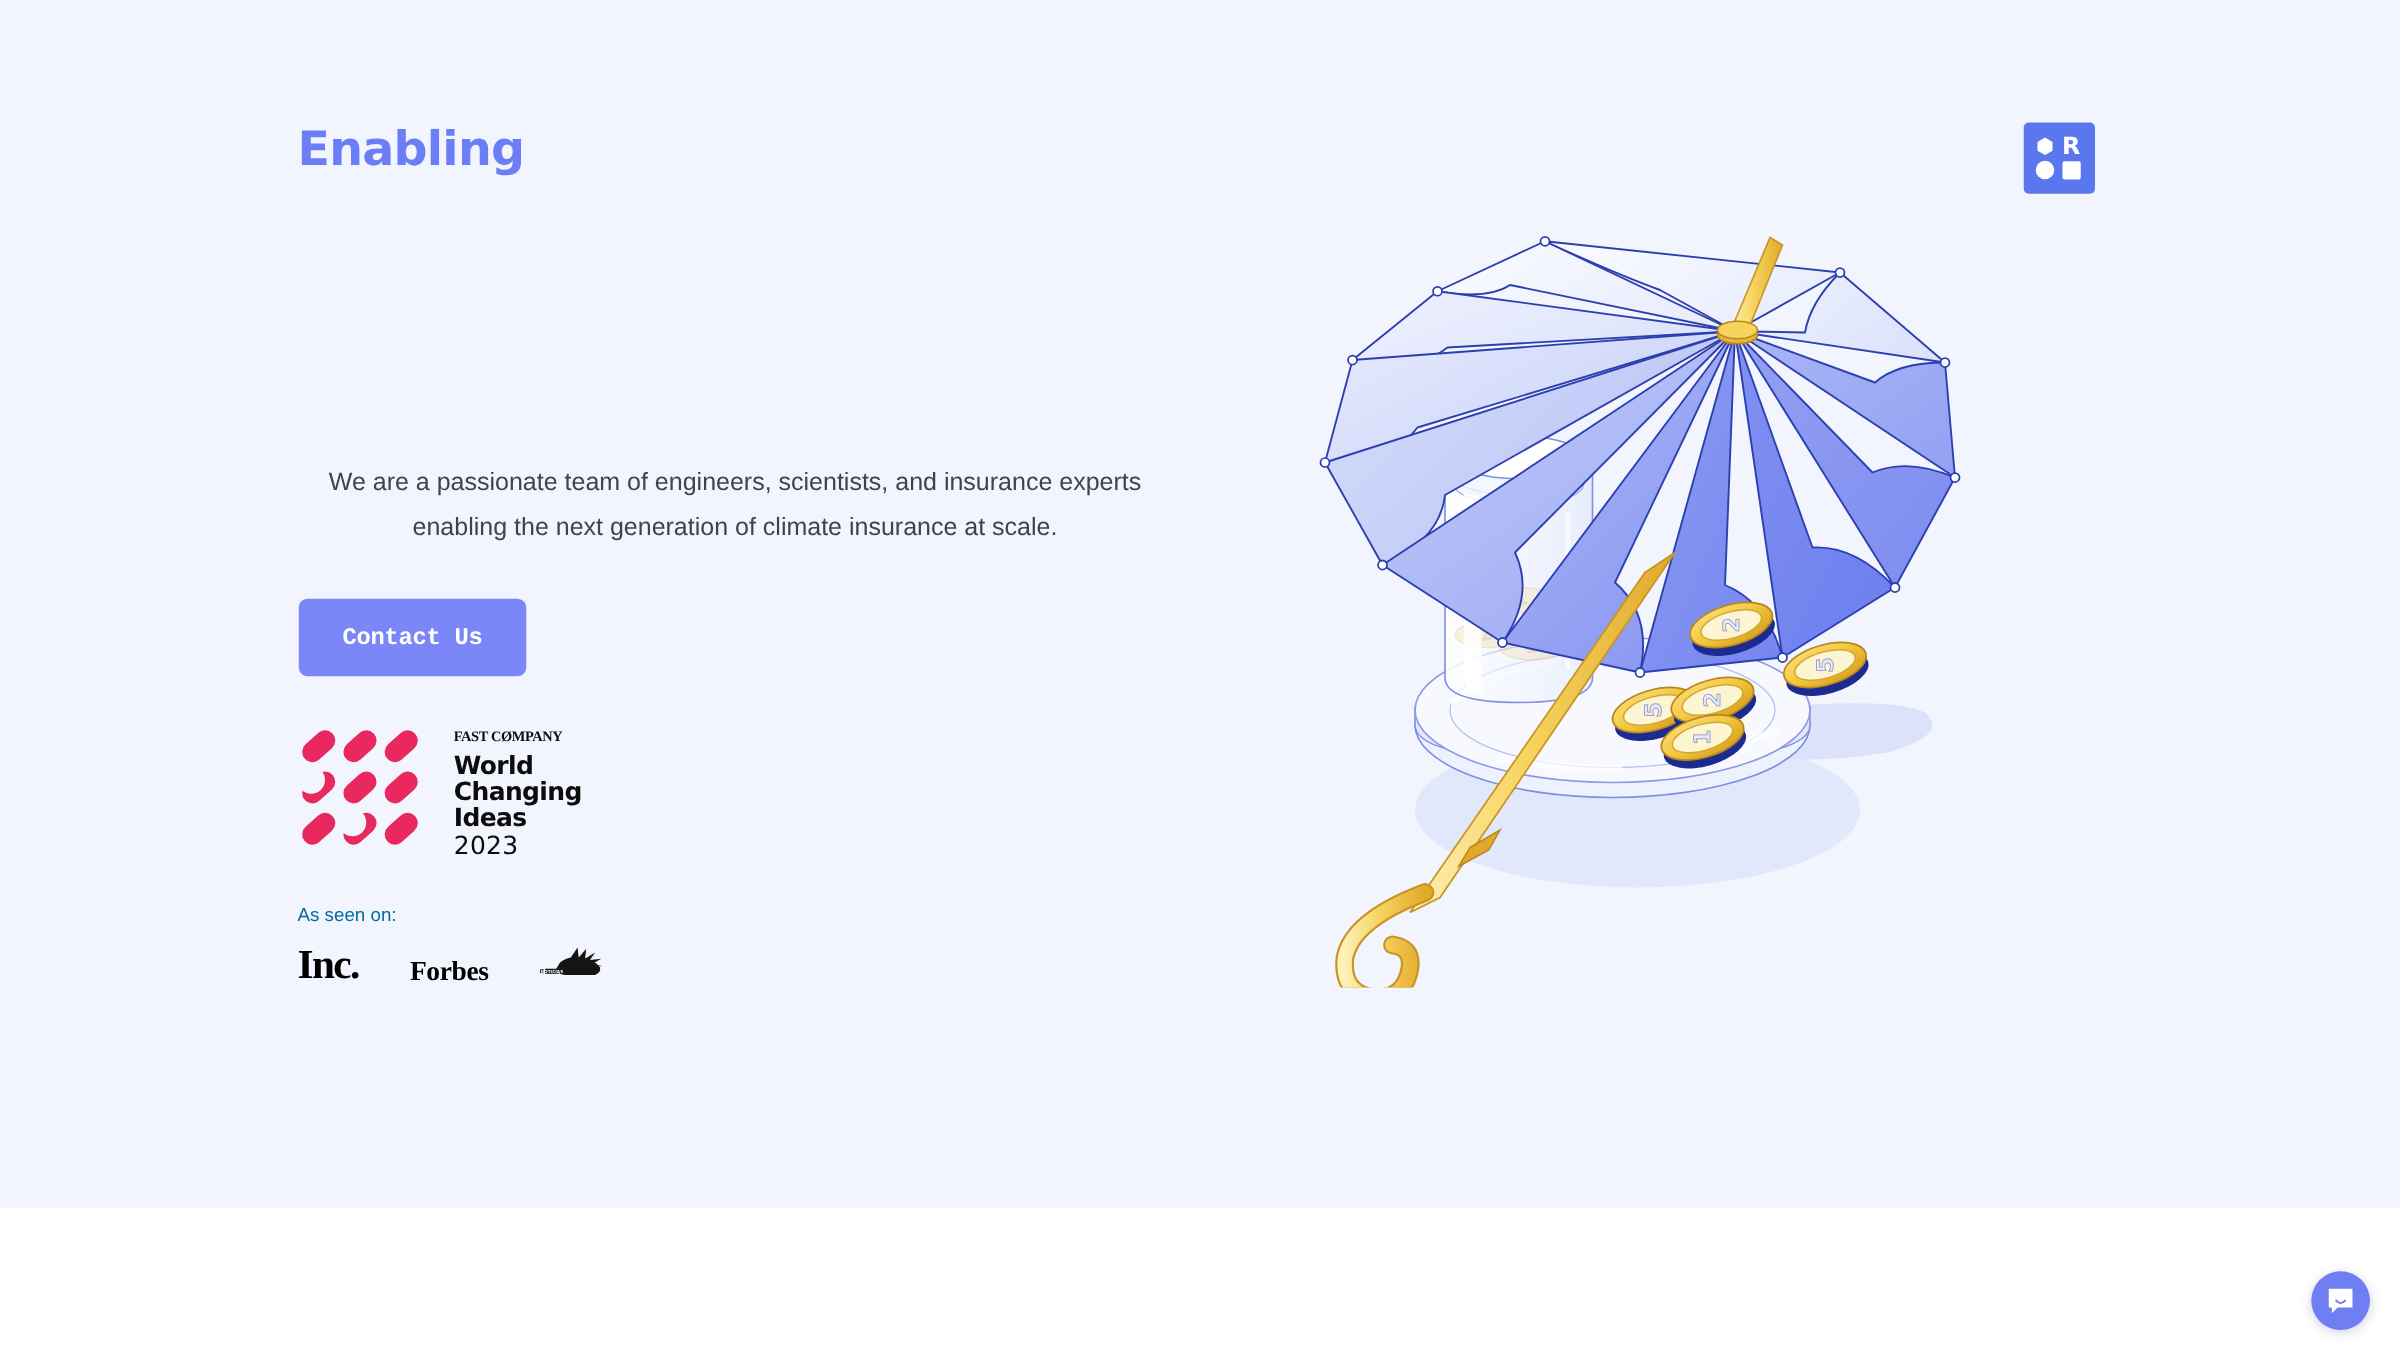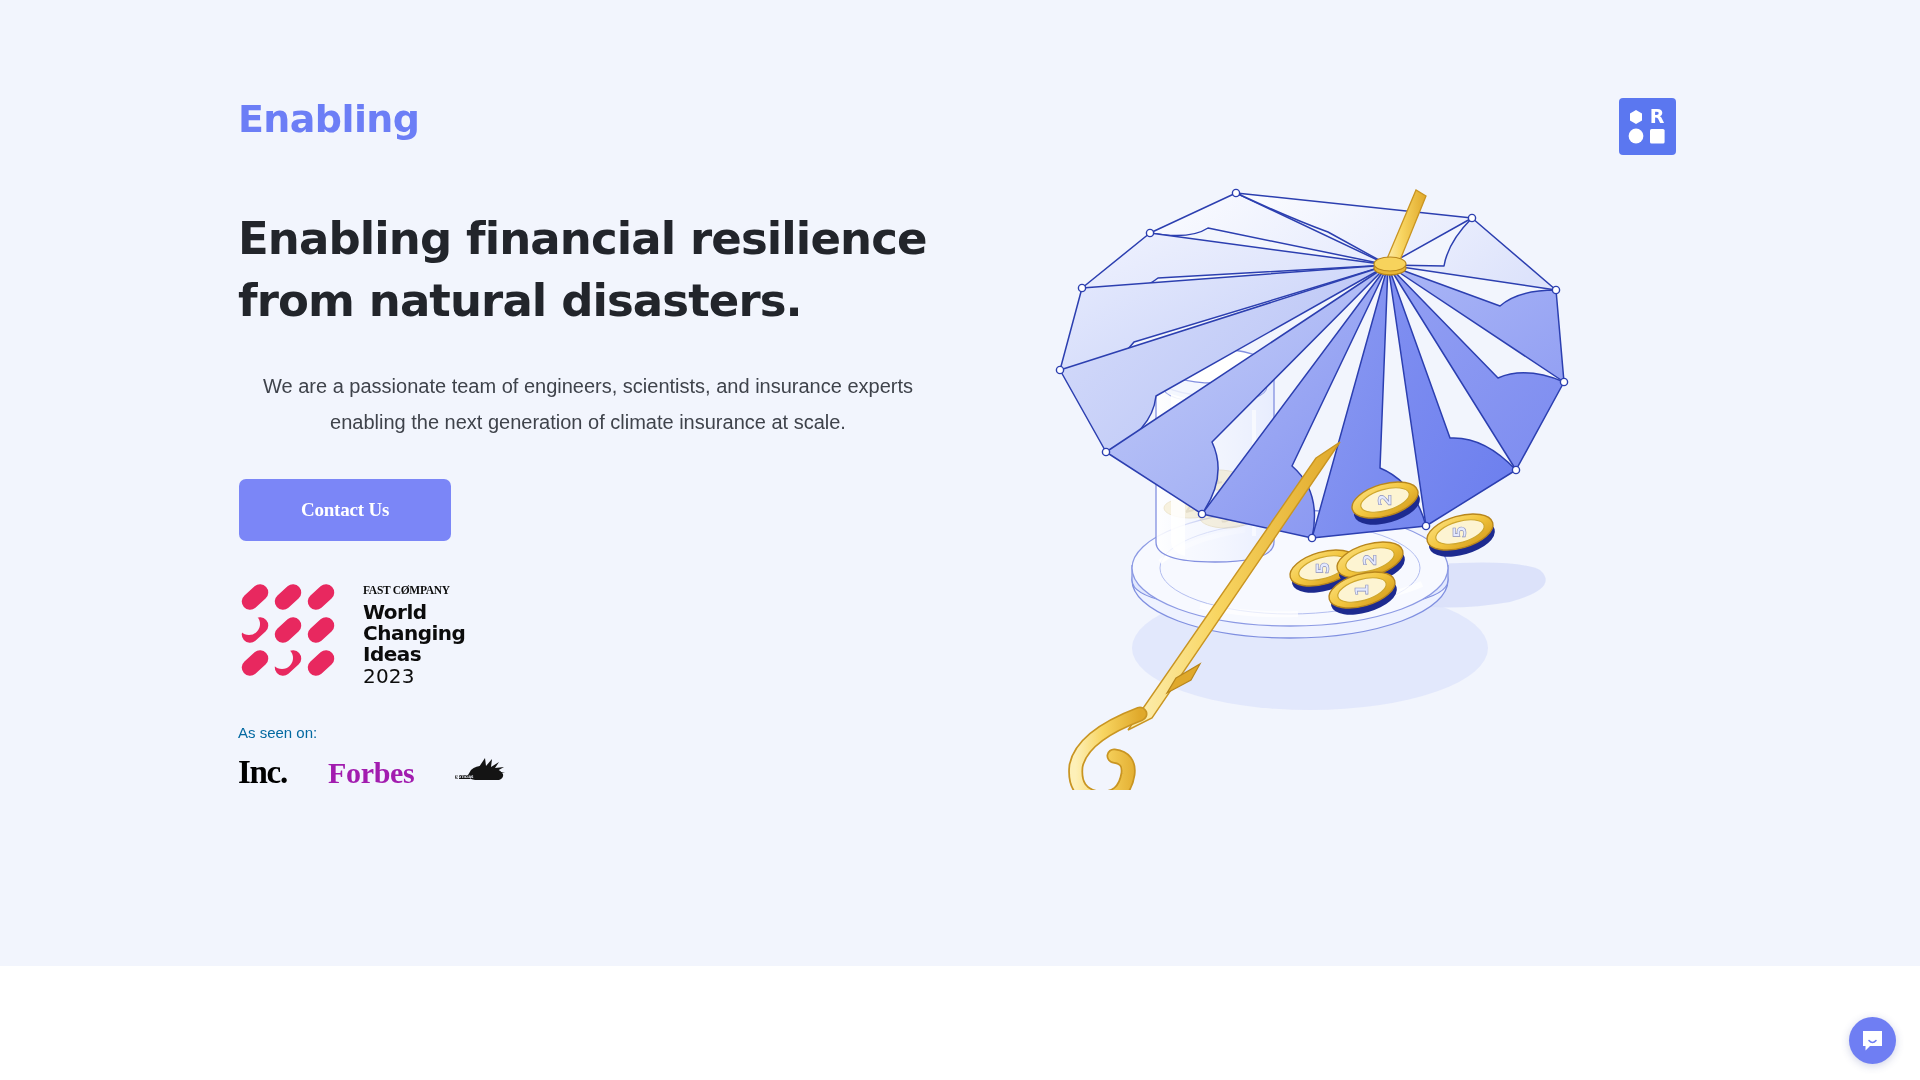--- a/index.html
+++ b/index.html
@@ -83,29 +83,29 @@
     color: #3f434b;
     font-weight: 400;
     text-align: center;
   }
 
   
   .cta-button {
     position: absolute;
     left: 239px;
     top: 479px;
-    width: 212px;
+    width: 182px;
     height: 62px;
     background: #7b86f7;
     border: none;
     border-radius: 7px;
     color: #ffffff;
     font-size: 19px;
     font-weight: 700;
-    font-family: Liberation Serif, serif;
+    font-family: Liberation Mono, monospace;
     letter-spacing: -0.2px;
     cursor: pointer;
     display: flex;
     align-items: center;
     justify-content: center;
   }
 
   
   .award {
     position: absolute;
@@ -170,23 +170,23 @@
     font-size: 33px;
     font-weight: 700;
     color: #000000;
     line-height: 1;
     letter-spacing: -1.3px;
     position: relative;
     top: 2px;
   }
   .press-forbes {
     font-family: "Liberation Serif", serif;
-    font-size: 30px;
-    font-weight: 700;
-    color: #a21caf;
+    font-size: 22px;
+    font-weight: 700;
+    color: #000000;
     line-height: 1;
     letter-spacing: -0.3px;
     position: relative;
     top: 1px;
   }
   .press-third { width: 52px; height: 30px; display: block; position: relative; top: -1px; }
 
   
   .illustration {
     position: absolute;
@@ -229,21 +229,20 @@
         <polygon points="17,12 23,15.5 23,22.5 17,26 11,22.5 11,15.5" fill="#ffffff"></polygon>
 
         <text x="38" y="25" font-family="'DejaVu Sans', sans-serif" font-size="19" font-weight="700" fill="#ffffff" text-anchor="middle">R</text>
 
         <circle cx="17" cy="38" r="7.4" fill="#ffffff"></circle>
 
         <rect x="31" y="31" width="14.6" height="14.6" rx="1.6" fill="#ffffff"></rect>
       </svg>
     </div>
 
-    <h1 class="headline">Enabling financial resilience from natural disasters.</h1>
 
     <p class="subhead">We are a passionate team of engineers, scientists, and insurance experts enabling the next generation of climate insurance at scale.</p>
 
     <button class="cta-button">Contact Us</button>
 
     <div class="award">
       <svg class="award-mark" viewBox="0 0 100 100" aria-hidden="true">
         <defs>
 
           <g id="pill">

